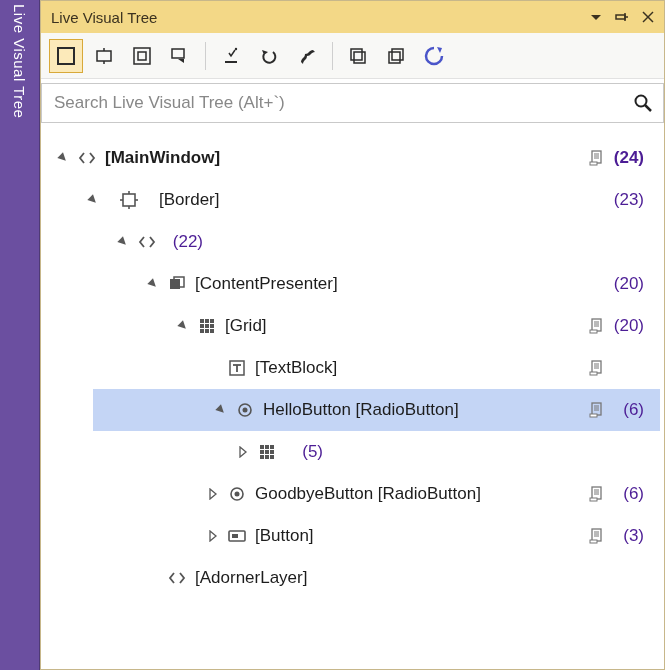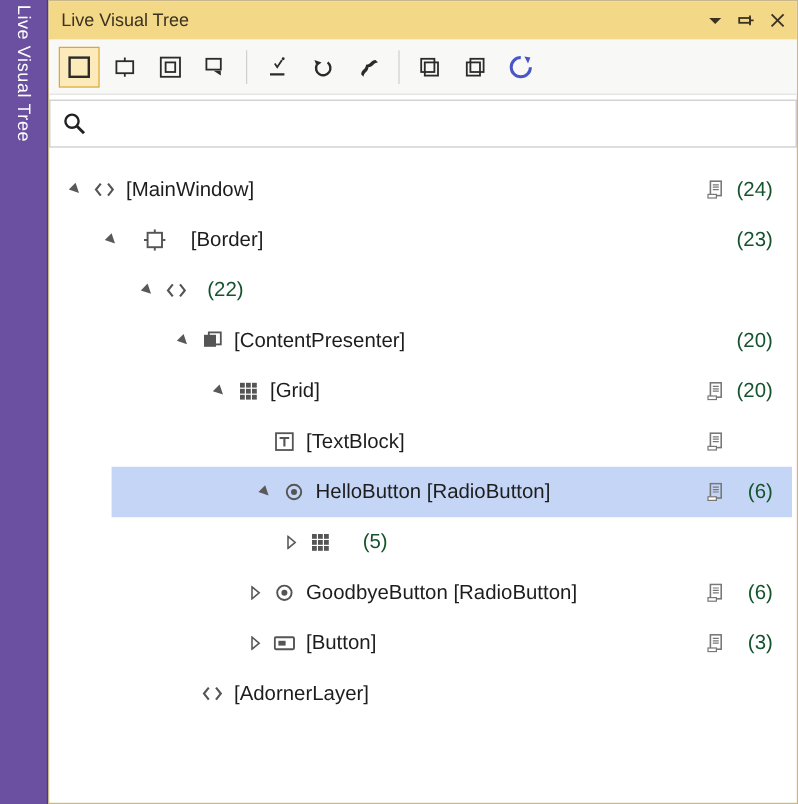--- a/index.html
+++ b/index.html
@@ -113,21 +113,21 @@
     margin-right:8px;
     color:#595959;
   }
   .label { flex:1; white-space:nowrap; }
   .badge {
     width:18px; height:18px;
     display:flex; align-items:center; justify-content:center;
     margin-left:8px;
     color:#6b6b6b;
   }
-  .count { color:#14532d; min-width:38px; text-align:right; }
+  .count { color:#4c1d95; min-width:38px; text-align:right; }
   svg { display:block; }
 </style>
 </head>
 <body>
 
 <div class="side-tab">
   <span>Live Visual Tree</span>
 </div>
 
 <div class="panel">
@@ -213,30 +213,31 @@
     </div>
     <div class="tbtn">
       <svg width="22" height="22" viewBox="0 0 22 22">
           <path d="M11 3 A8 8 0 1 0 19 11" fill="none" stroke="#4a55c9" stroke-width="2.5"></path>
           <path d="M14 2 L19 3 L17 8 Z" fill="#4a55c9"></path>
         </svg>
     </div>
   </div>
 
   <div class="searchbar">
+    <input type="text" placeholder="Search Live Visual Tree (Alt+`)" style="">
     <span class="mag">
       <svg width="20" height="20" viewBox="0 0 20 20">
           <circle cx="8" cy="8" r="5.5" fill="none" stroke="#222" stroke-width="2"></circle>
           <line x1="12" y1="12" x2="18" y2="18" stroke="#222" stroke-width="2.5"></line>
         </svg>
     </span>
   </div>
 
   <div class="tree" id="tree">
-      <div class="row" style="padding-left: 10px;">
+      <div class="row" style="padding-left: 10px; font-weight: bold;">
         <span class="expander">
           <svg width="12" height="12" viewBox="0 0 12 12">
             <path d="M2 2 L10 6 L2 10 Z" fill="#595959" transform="rotate(45 6 6)"></path>
           </svg>
         </span>
         <span class="type-icon">
           <svg width="18" height="18" viewBox="0 0 18 18">
             <path d="M6 4 L2 9 L6 14 M12 4 L16 9 L12 14" fill="none" stroke="#555" stroke-width="1.8"></path>
           </svg>
         </span>

